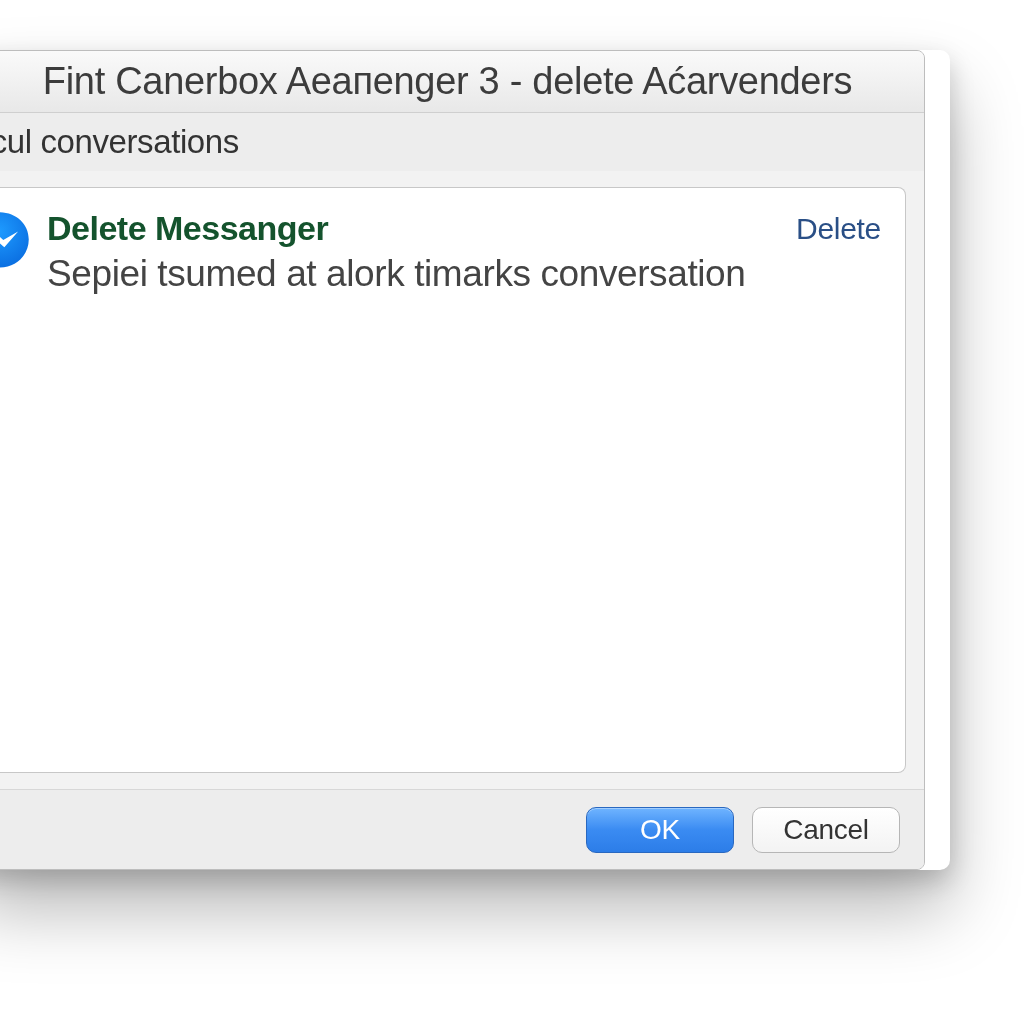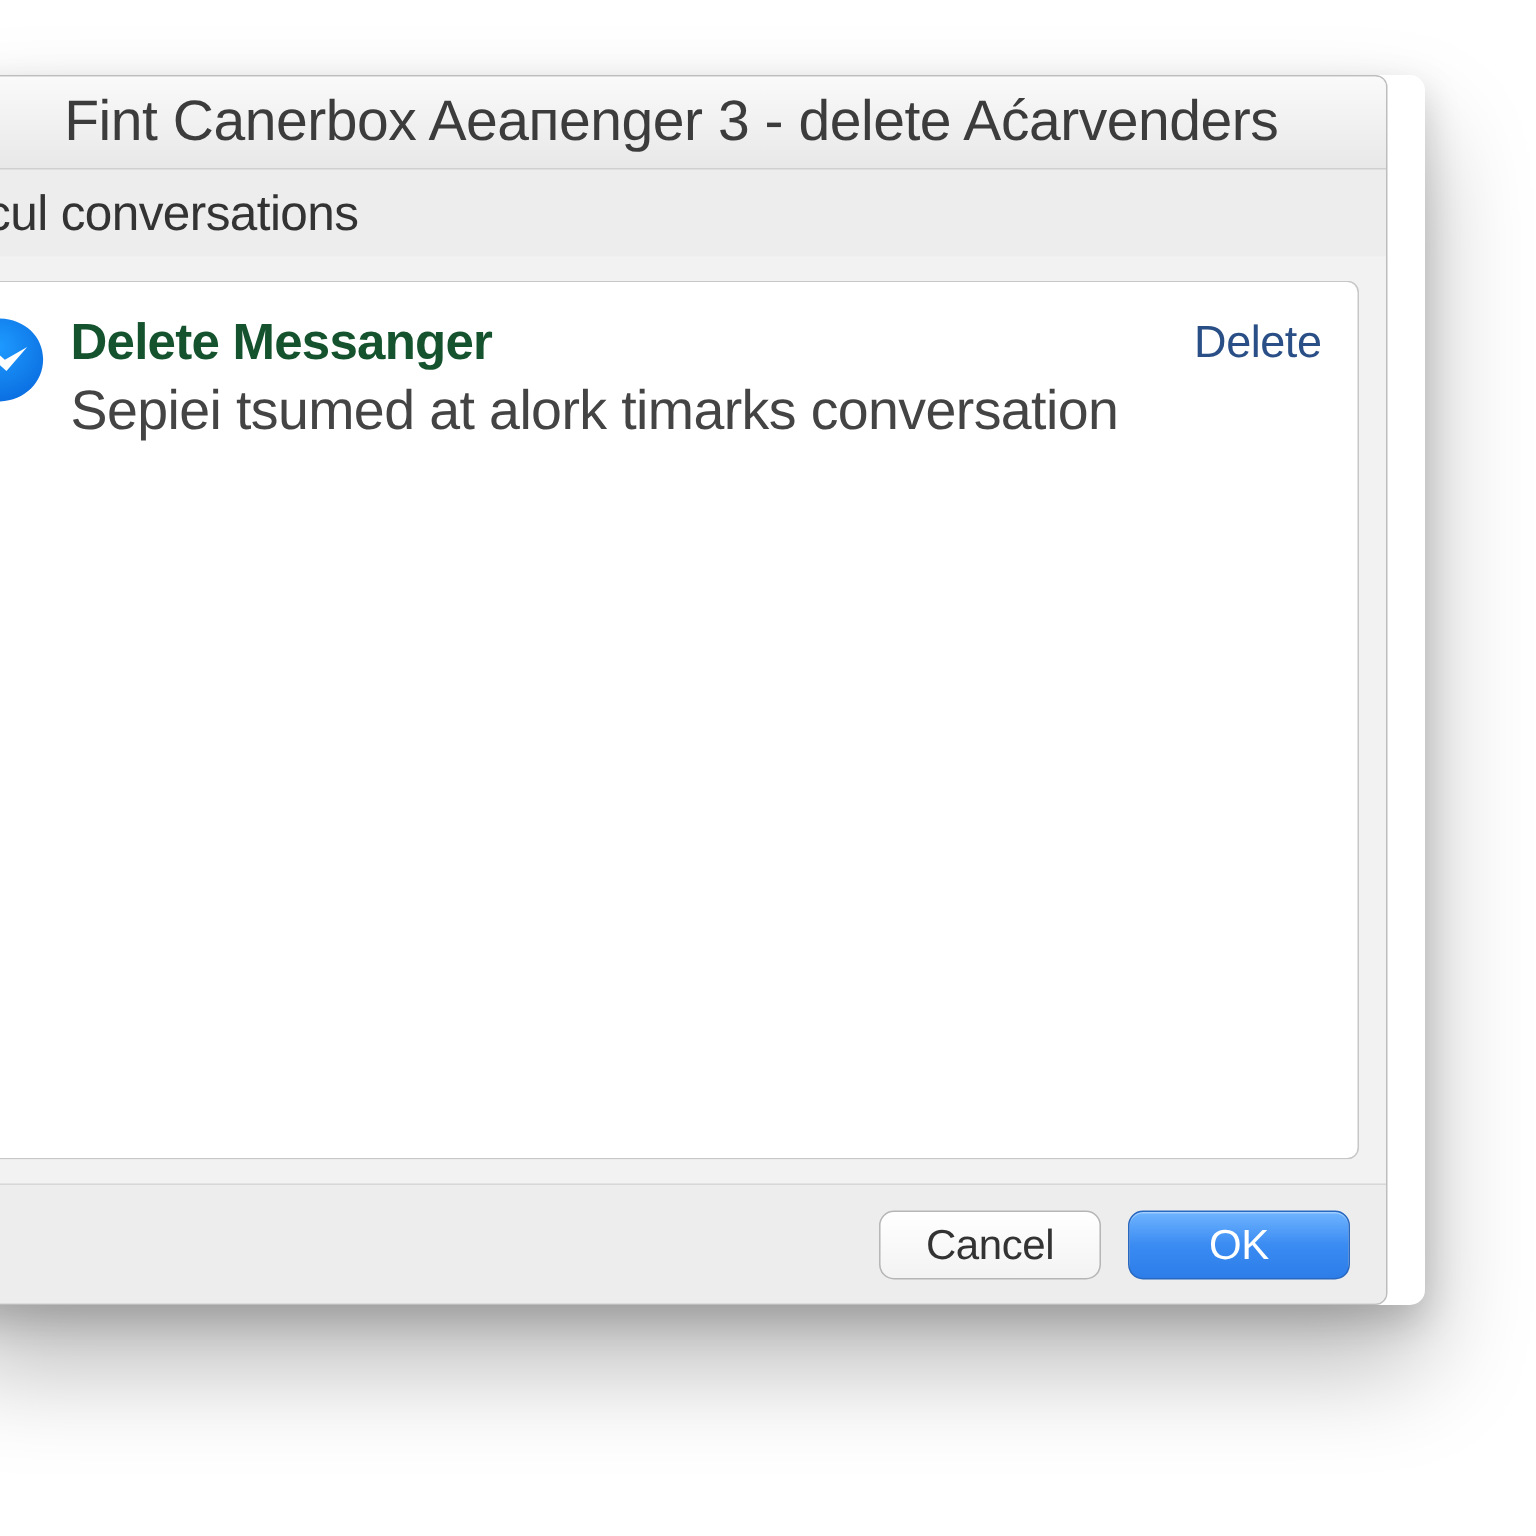--- a/index.html
+++ b/index.html
@@ -205,17 +205,17 @@
           <div class="item-title">Delete Messanger</div>
           <div class="item-subtitle">Sepiei tsumed at alork timarks conversation</div>
         </div>
         <div class="item-action">Delete</div>
       </div>
 
     </div>
   </div>
 
   <div class="button-bar">
+    <button class="btn btn-ok">OK</button>
     <button class="btn btn-cancel">Cancel</button>
-    <button class="btn btn-ok">OK</button>
   </div>
 
 </div>
 
 </body></html>

